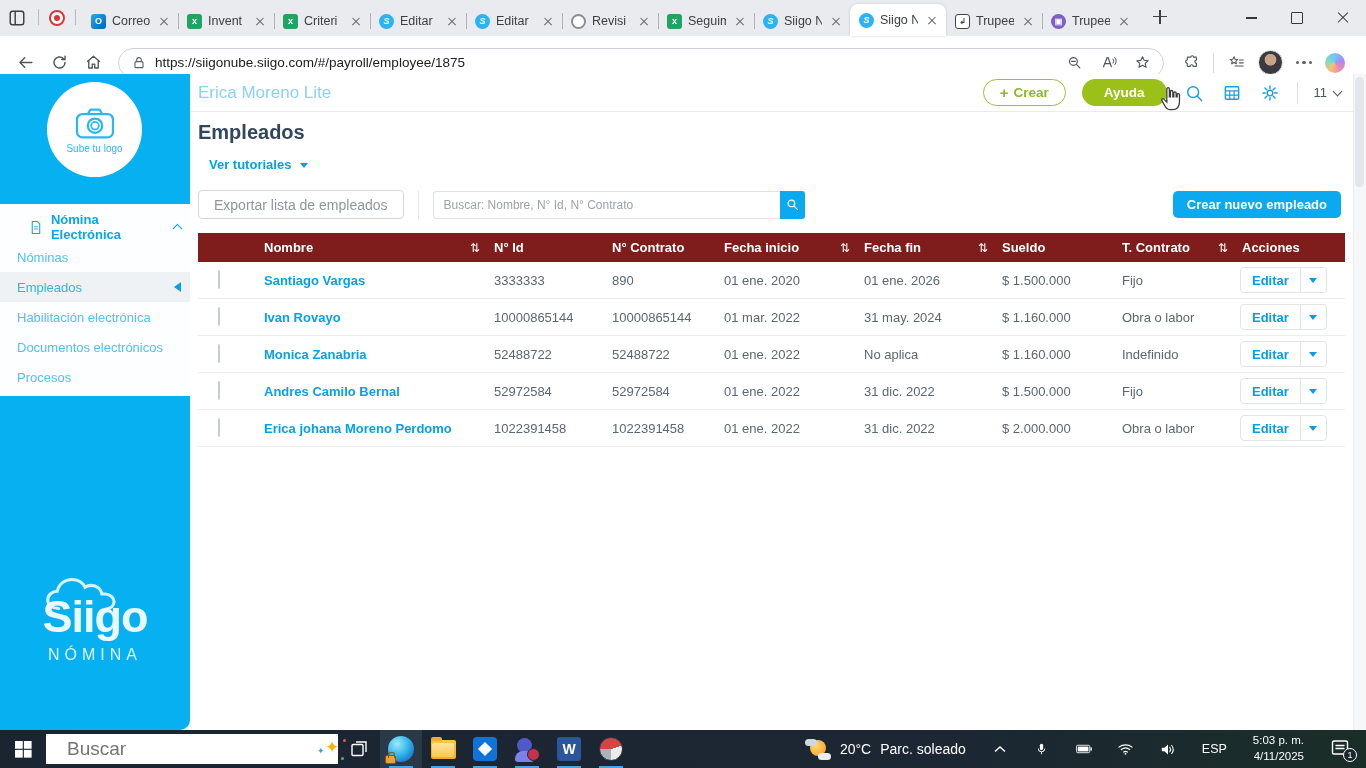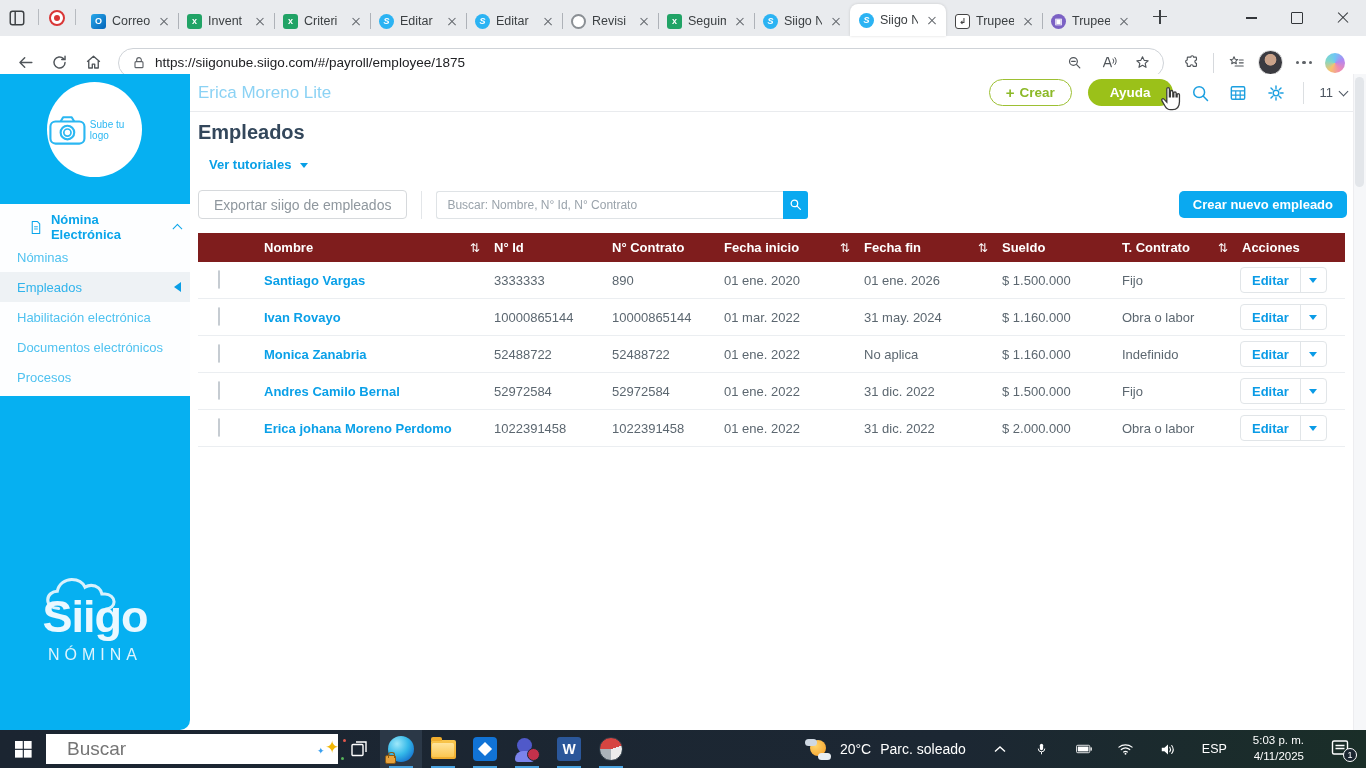--- a/index.html
+++ b/index.html
@@ -55,21 +55,21 @@
   .dots i { width:3.4px; height:3.4px; border-radius:50%; background:#5f6368; }
   .copilot { width:20px; height:20px; border-radius:50%; background:conic-gradient(#6ec6f5,#b287f2,#f08ab1,#f7c36b,#7fd8c9,#6ec6f5); }
 
   
   .app { position:absolute; left:0; top:74px; width:1366px; height:656px; background:#fff; }
   .scroll-strip { position:absolute; right:0; top:0; width:13px; height:100%; background:#f6f7f9; border-left:1px solid #ededf0; }
   .scroll-thumb { position:absolute; right:2px; top:3px; width:9px; height:110px; background:#e3e6ea; border-radius:5px; }
 
   
   .sidebar { position:absolute; left:0; top:0; width:190px; height:656px; background:#06b0f1; border-radius:0 0 10px 0; }
-  .logo-circle { position:absolute; left:47px; top:8px; width:95px; height:95px; border-radius:50%; background:#fff; display:flex; align-items:center; justify-content:center; gap:2px; }
+  .logo-circle { position:absolute; left:47px; top:8px; width:95px; height:95px; border-radius:50%; background:#fff; display:flex; flex-direction:column; align-items:center; justify-content:center; gap:2px; }
   .logo-circle svg { width:44px; height:36px; }
   .logo-text { font-size:10px; color:#2bb7f2; }
   .menu-panel { position:absolute; left:0; top:130px; width:190px; height:192px; background:#fdfeff; }
   .menu-head { height:38px; display:flex; align-items:center; padding:8px 10px 0 30px; gap:9px; }
   .menu-head svg { width:13px; height:15px; }
   .menu-head-label { font-size:13px; font-weight:bold; color:#0aa5ea; }
   .chev-up { width:7px; height:7px; border-left:1.6px solid #0aa5ea; border-top:1.6px solid #0aa5ea; transform:rotate(45deg); margin-left:2px; margin-top:3px; }
   .menu-item { height:30px; display:flex; align-items:center; padding:0 10px 0 17px; font-size:13px; color:#4fc2f0; position:relative; cursor:pointer; }
   .menu-item.selected { background:#eef2f5; color:#31b4ec; }
   .sel-arrow { position:absolute; right:9px; width:0; height:0; border-top:5px solid transparent; border-bottom:5px solid transparent; border-right:7px solid #0a9ee6; }
@@ -78,21 +78,21 @@
   .side-link svg { width:17px; height:17px; }
   .brand { position:absolute; left:0; top:500px; width:190px; text-align:center; }
   .brand-cloud { width:120px; height:40px; margin:0 auto -22px; display:block; }
   .brand-name { font-size:45px; font-weight:bold; color:#eaf8ff; letter-spacing:-1px; line-height:1.1; }
   .brand-sub { font-size:16px; color:#dff4fd; letter-spacing:5px; margin-top:4px; }
   .megaphone { position:absolute; left:19px; top:172px; width:36px; height:36px; border-radius:50%; background:#7ac143; display:flex; align-items:center; justify-content:center; box-shadow:0 1px 3px rgba(0,0,0,.2); }
   .megaphone svg { width:17px; height:17px; }
   .collapse { position:absolute; right:12px; top:190px; width:9px; height:9px; border-left:2.2px solid #fff; border-bottom:2.2px solid #fff; transform:rotate(45deg); cursor:pointer; }
 
   
-  .main { position:absolute; left:190px; top:0; right:1px; height:656px; }
+  .main { position:absolute; left:190px; top:0; right:7px; height:656px; }
   .appbar { height:38px; border-bottom:1px solid #e9ebee; display:flex; align-items:center; padding:0 18px 0 8px; }
   .company { font-size:17px; color:#8bd2f4; }
   .ab-right { margin-left:auto; display:flex; align-items:center; gap:16px; }
   .btn-crear { height:27px; padding:0 16px; border:1.5px solid #9dc033; border-radius:14px; background:#fff; color:#8cb928; font-size:13.5px; font-weight:bold; display:flex; align-items:center; gap:5px; cursor:pointer; }
   .plus-ic::before { content:"+"; font-size:15px; font-weight:bold; }
   .btn-ayuda { height:27px; padding:0 22px; border:none; border-radius:14px; background:#9bc119; color:#fff; font-size:13.5px; font-weight:bold; cursor:pointer; }
   .ab-ic { width:22px; height:22px; display:flex; align-items:center; justify-content:center; cursor:pointer; }
   .ab-ic svg { width:20px; height:20px; }
   .ab-div { width:1px; height:22px; background:#dcdfe2; }
   .company-count { font-size:13px; color:#4c5560; display:flex; align-items:center; gap:7px; }
@@ -411,21 +411,21 @@
       </div>
 
       <div class="content">
         <h1 class="page-title">Empleados</h1>
         <div class="tutorials">
             <span>Ver tutoriales</span>
             <span class="tri-dn"></span>
           </div>
 
         <div class="list-toolbar">
-          <button class="btn-export">Exportar siigo de empleados</button>
+          <button class="btn-export">Exportar lista de empleados</button>
           <div class="lt-div"></div>
           <div class="searchwrap">
             <input type="text" placeholder="Buscar: Nombre, N° Id, N° Contrato" style="">
             <button class="search-go">
                 <svg viewBox="0 0 24 24">
                   <circle cx="10" cy="10" r="6" stroke="#fff" stroke-width="2.4" fill="none"></circle>
                   <path d="M15 15l6 6" stroke="#fff" stroke-width="2.4" stroke-linecap="round"></path>
                 </svg>
               </button>
           </div>

